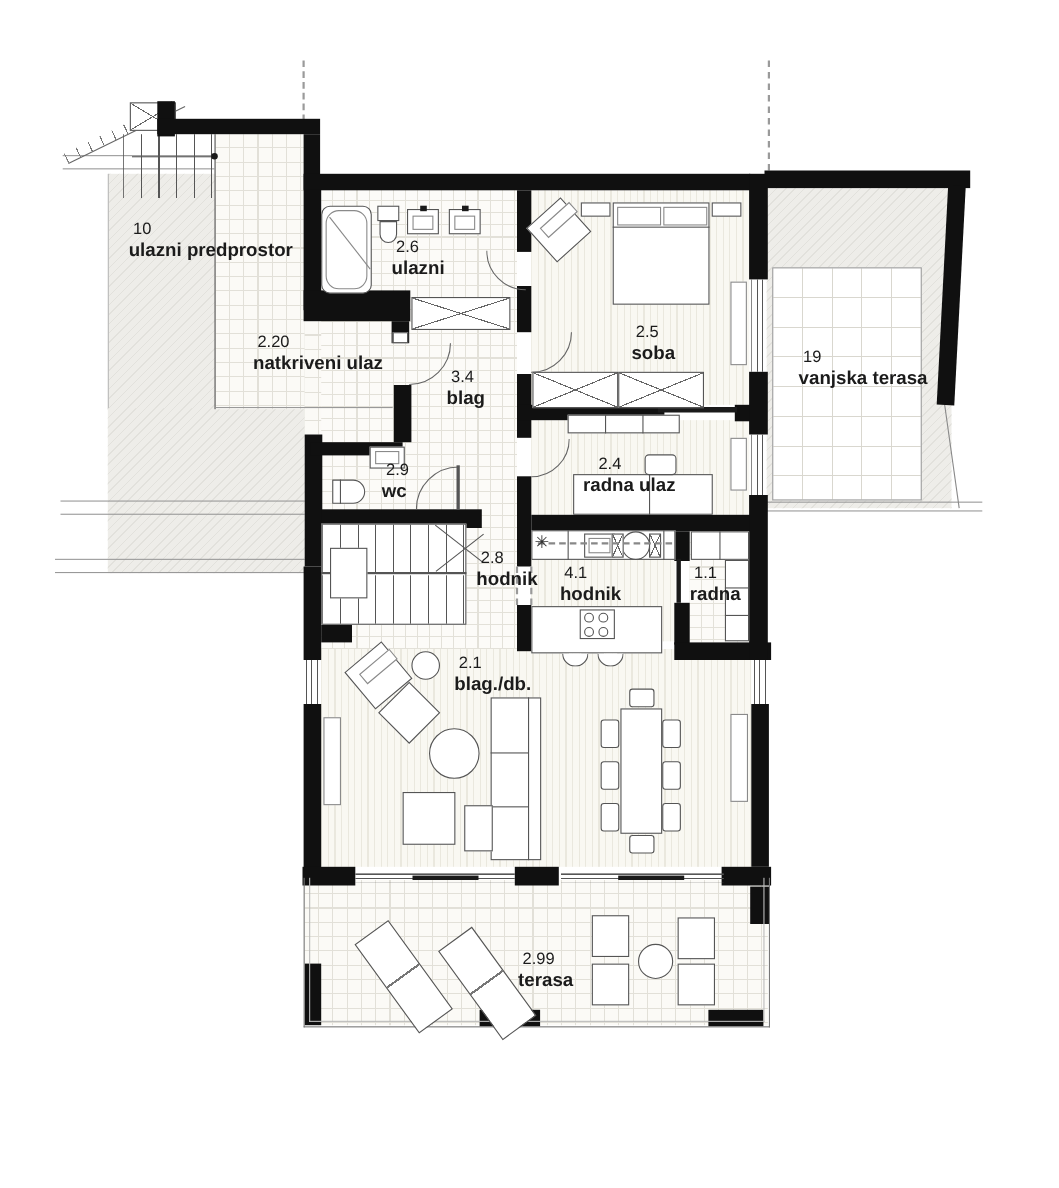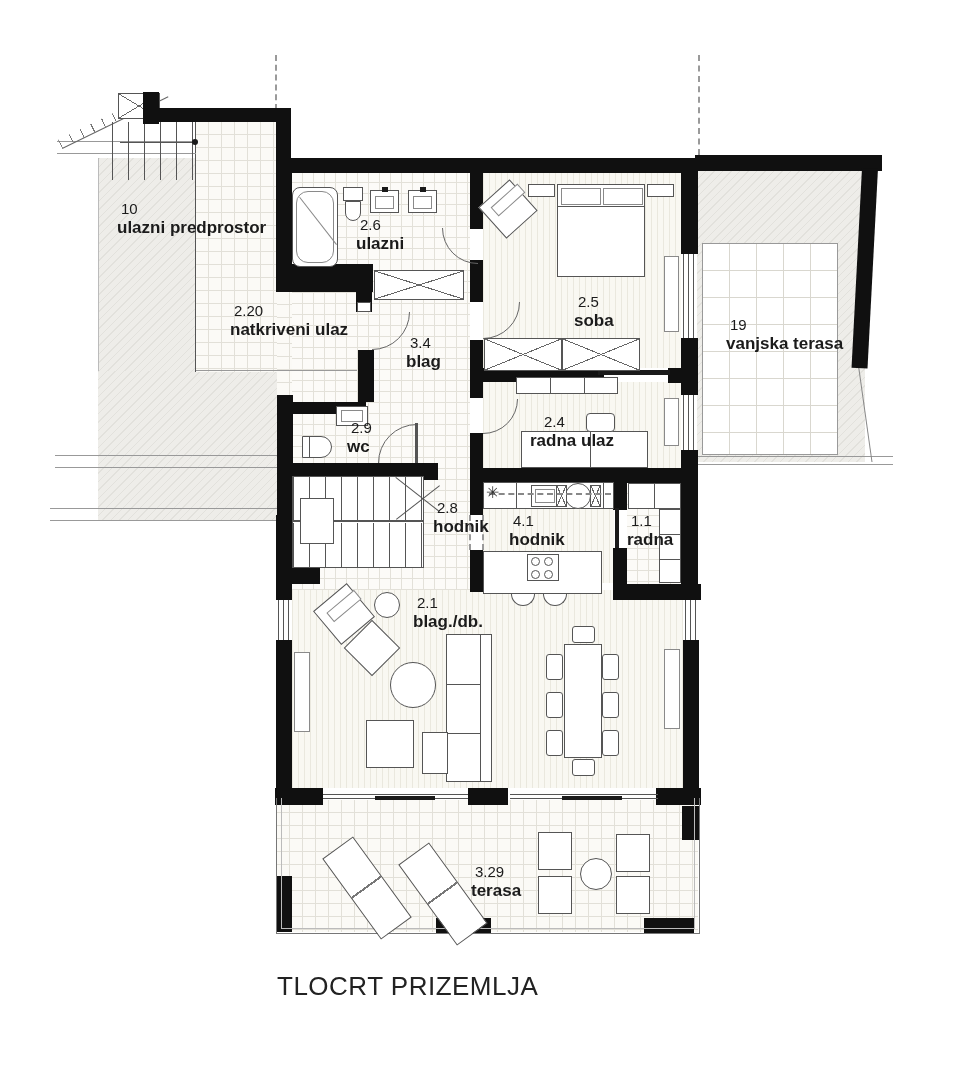--- a/index.html
+++ b/index.html
@@ -275,19 +275,18 @@
     </div>
   <div class="lbl" style="left:627px;top:513px">
       <span class="num">1.1</span>
       <span class="nam">radna</span>
     </div>
   <div class="lbl" style="left:413px;top:595px">
       <span class="num">2.1</span>
       <span class="nam">blag./db.</span>
     </div>
   <div class="lbl" style="left:471px;top:864px">
-      <span class="num">3.29</span>
+      <span class="num">2.99</span>
       <span class="nam">terasa</span>
     </div>
 
   <div class="star">✳</div>
-  <div class="title">TLOCRT PRIZEMLJA</div>
 </div>
 
 </body></html>

